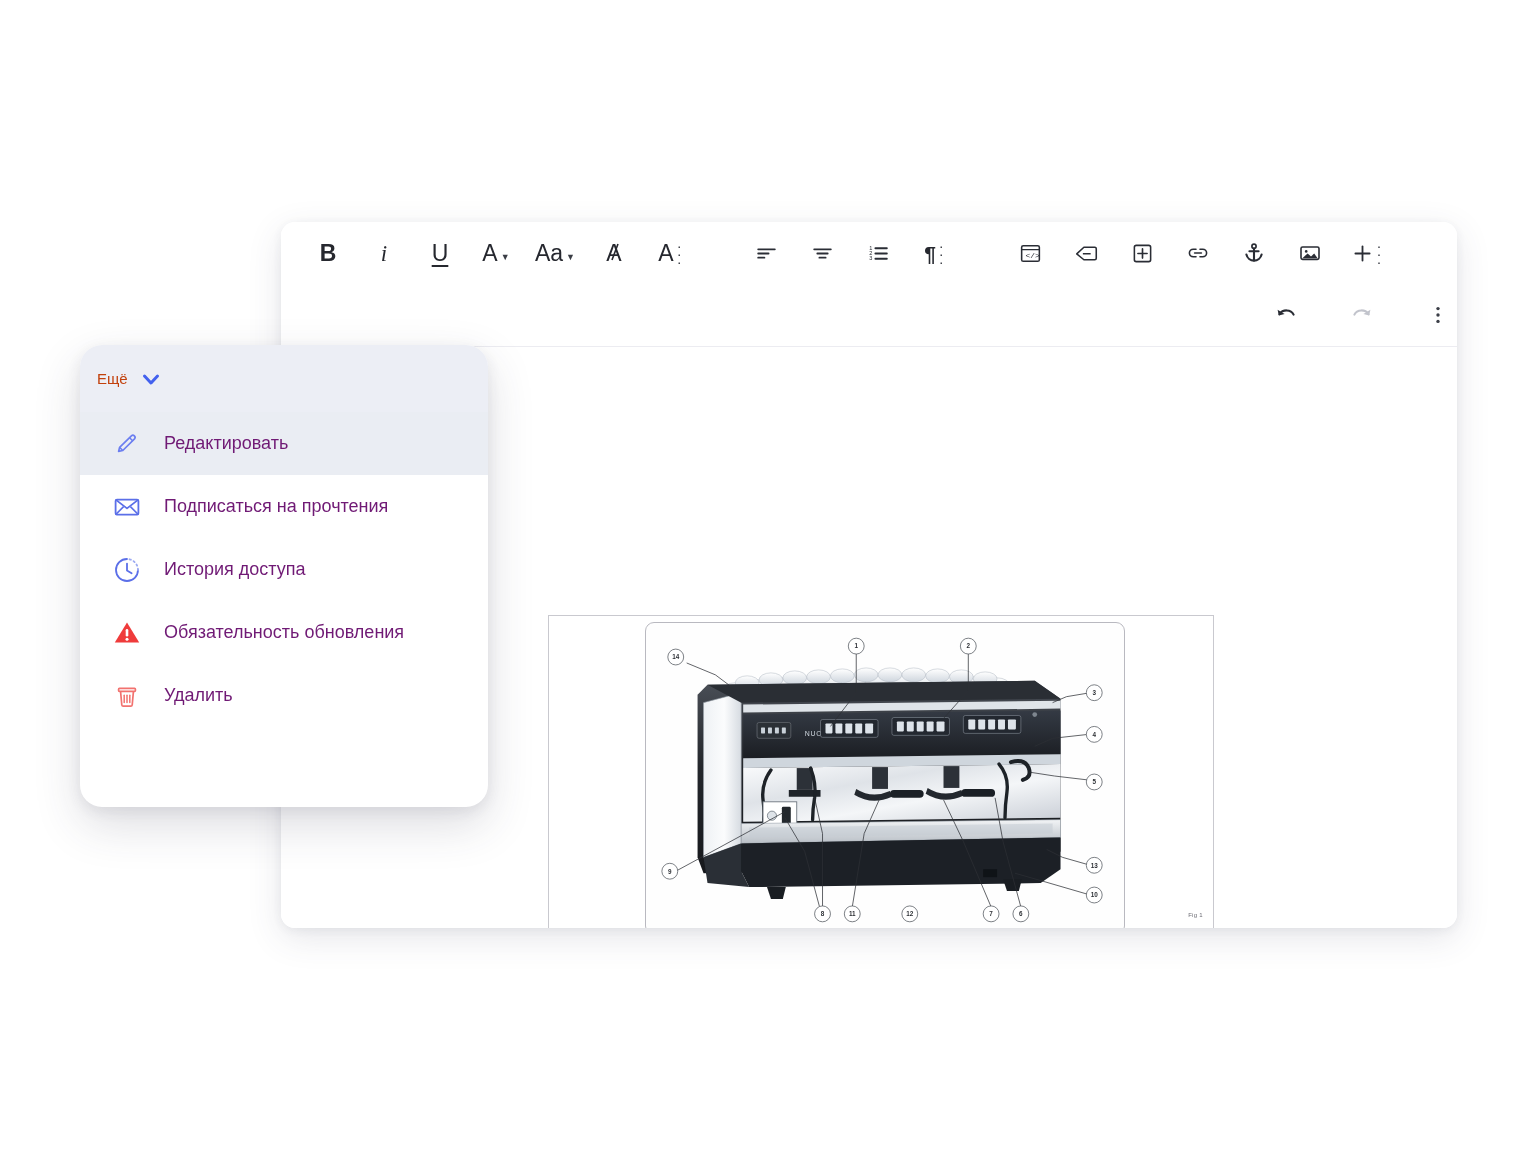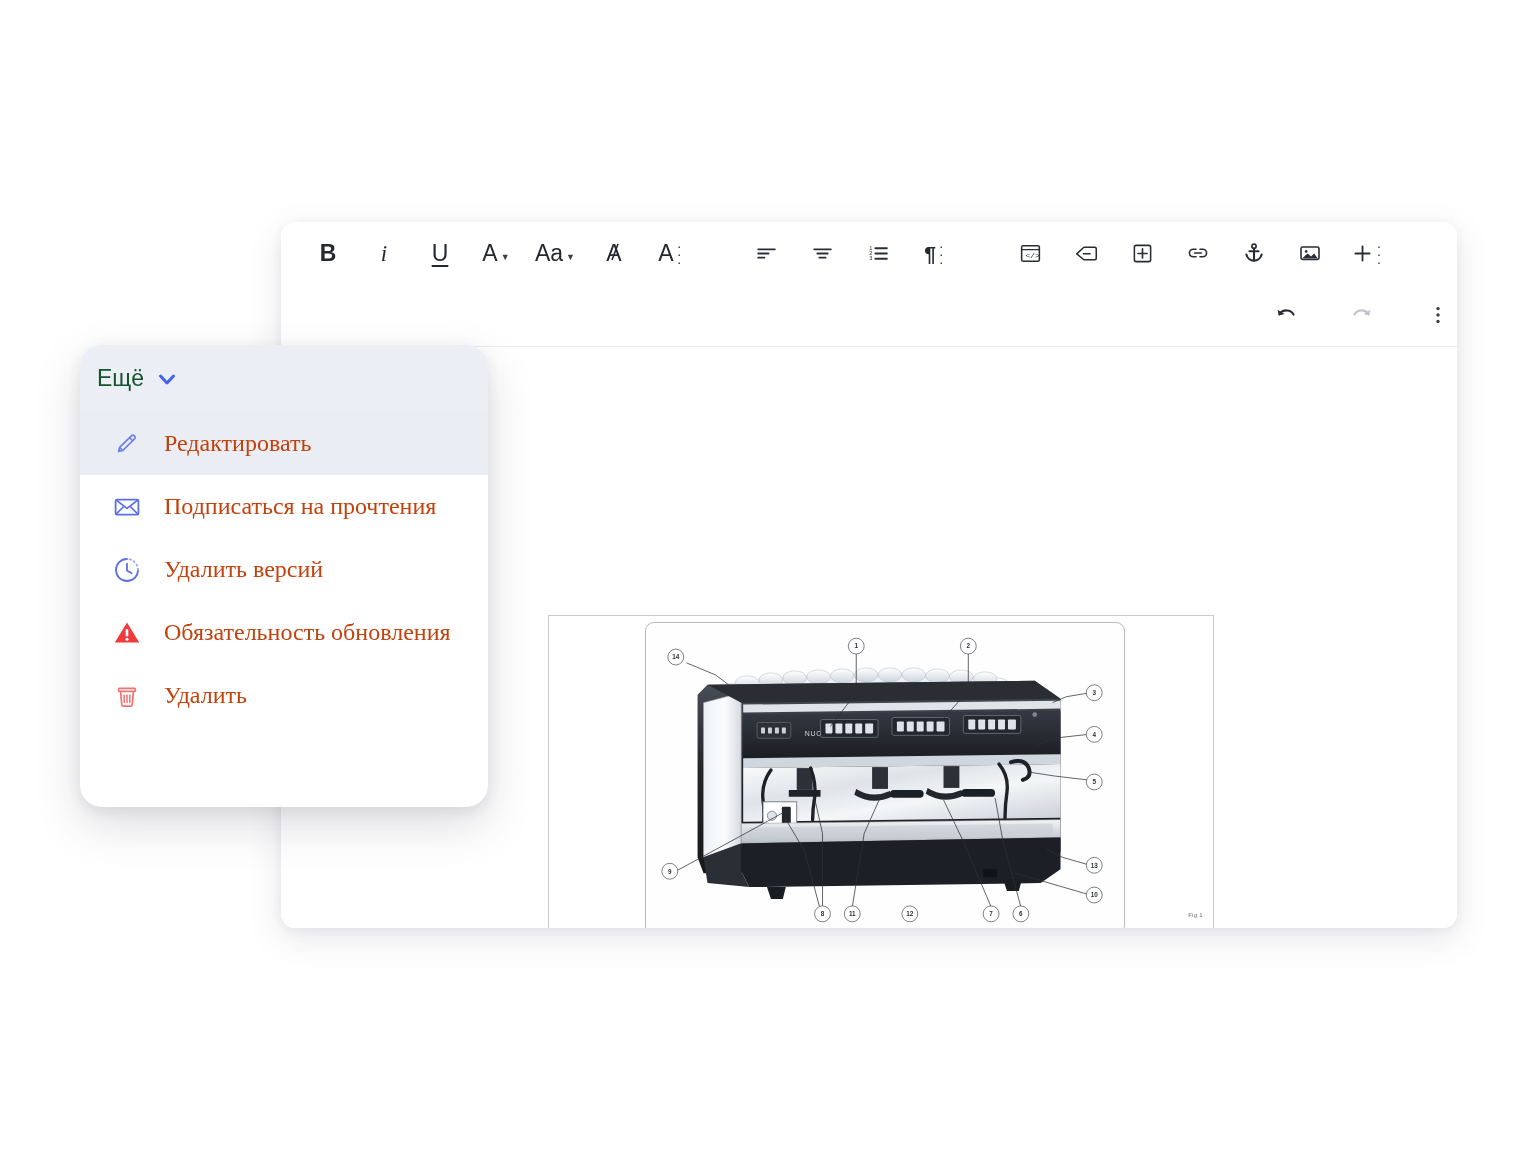--- a/index.html
+++ b/index.html
@@ -164,22 +164,22 @@
     width: 100%;
     height: 67px;
     background: #eceef5;
     display: flex;
     align-items: center;
     padding-left: 17px;
     box-sizing: border-box;
     cursor: pointer;
   }
   #more-header .lbl {
-    font-size: 23px;
-    color: #14532d;
+    font-size: 15px;
+    color: #c2410c;
     margin-right: 11px;
   }
   #menu-list {
     position: absolute;
     left: 0;
     top: 67px;
     width: 100%;
   }
   .menu-item {
     height: 63px;
@@ -193,24 +193,23 @@
   .menu-item .mi-icon {
     width: 30px;
     height: 30px;
     flex: none;
     display: flex;
     align-items: center;
     justify-content: center;
     margin-right: 22px;
   }
   .menu-item .mi-label {
-    font-size: 24px;
-    color: #c2410c;
+    font-size: 18px;
+    color: #701a75;
     white-space: nowrap;
-    font-family: Liberation Serif, serif;
   }
 </style>
 </head>
 <body>
 
 <div id="editor-panel">
 
   <div id="toolbar">
 
     <div class="tb-row row1">
@@ -671,21 +670,21 @@
     </div>
 
     <div class="menu-item">
       <span class="mi-icon">
         <svg width="28" height="28" viewBox="0 0 28 28">
           <path d="M14 3 A11 11 0 1 0 25 14" fill="none" stroke="#5b6fe8" stroke-width="1.8" stroke-linecap="round"></path>
           <path d="M25 14 A11 11 0 0 0 14 3" fill="none" stroke="#9daaf2" stroke-width="1.8" stroke-linecap="round" stroke-dasharray="1.4 3"></path>
           <path d="M14 7.6 L14 14.4 L18.6 17.2" fill="none" stroke="#5b6fe8" stroke-width="1.8" stroke-linecap="round" stroke-linejoin="round"></path>
         </svg>
       </span>
-      <span class="mi-label">Удалить версий</span>
+      <span class="mi-label">История доступа</span>
     </div>
 
     <div class="menu-item">
       <span class="mi-icon">
         <svg width="28" height="28" viewBox="0 0 28 28">
           <path d="M14 3.4 L26.2 23.6 L1.8 23.6 Z" fill="#ef3b3b"></path>
           <rect x="12.7" y="10" width="2.6" height="7.6" rx="1.3" fill="#ffffff"></rect>
           <circle cx="14" cy="20.2" r="1.5" fill="#ffffff"></circle>
         </svg>
       </span>

